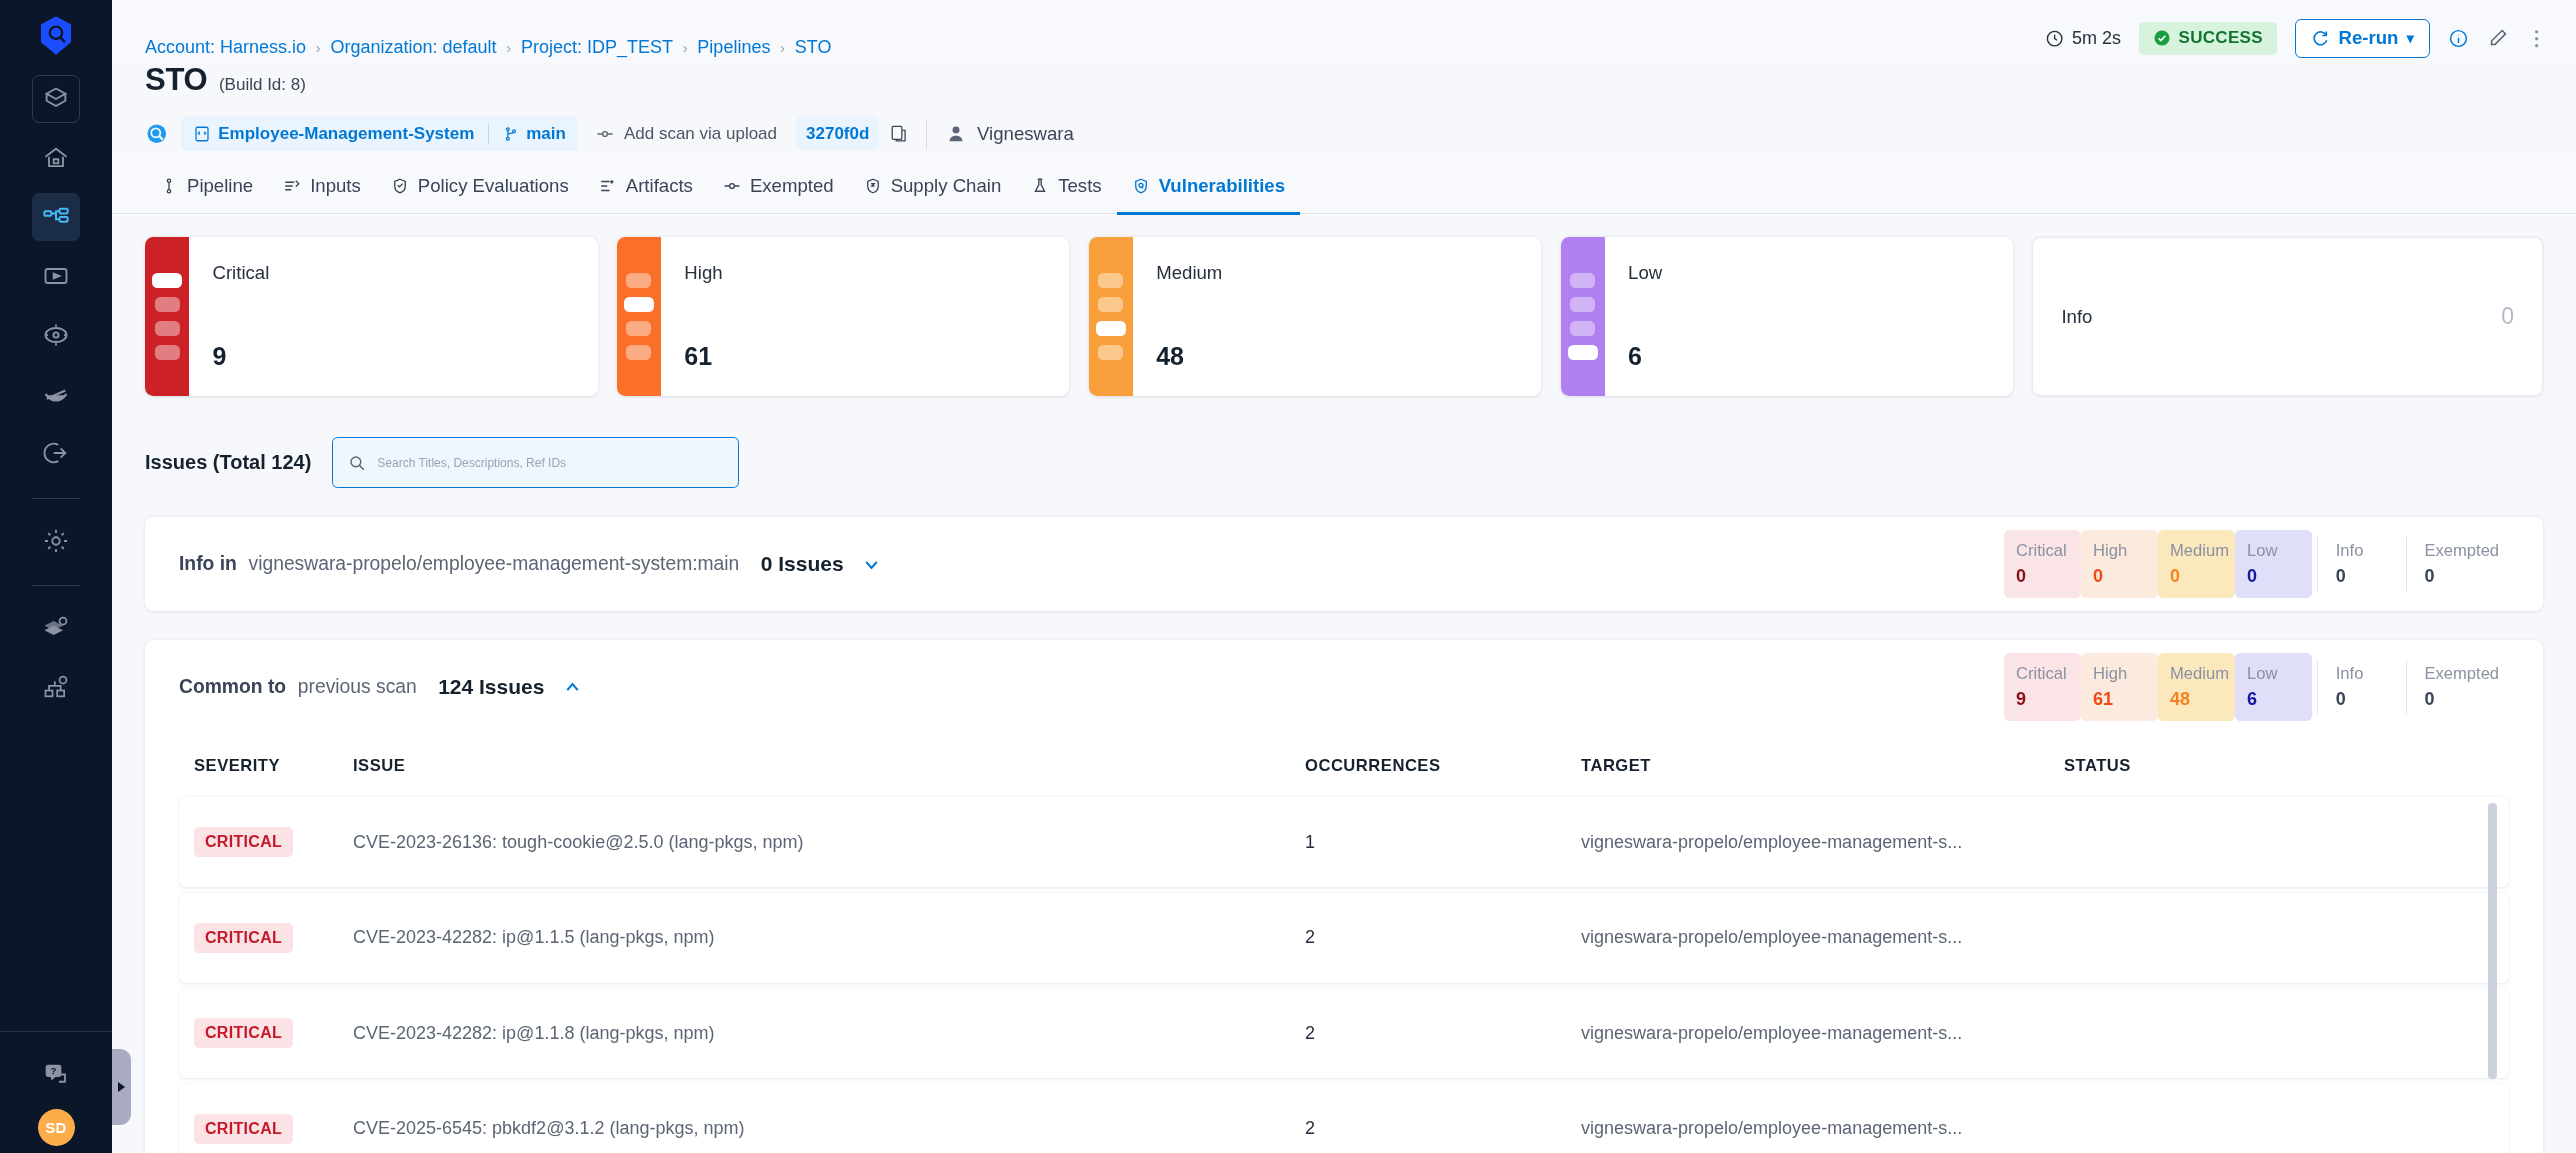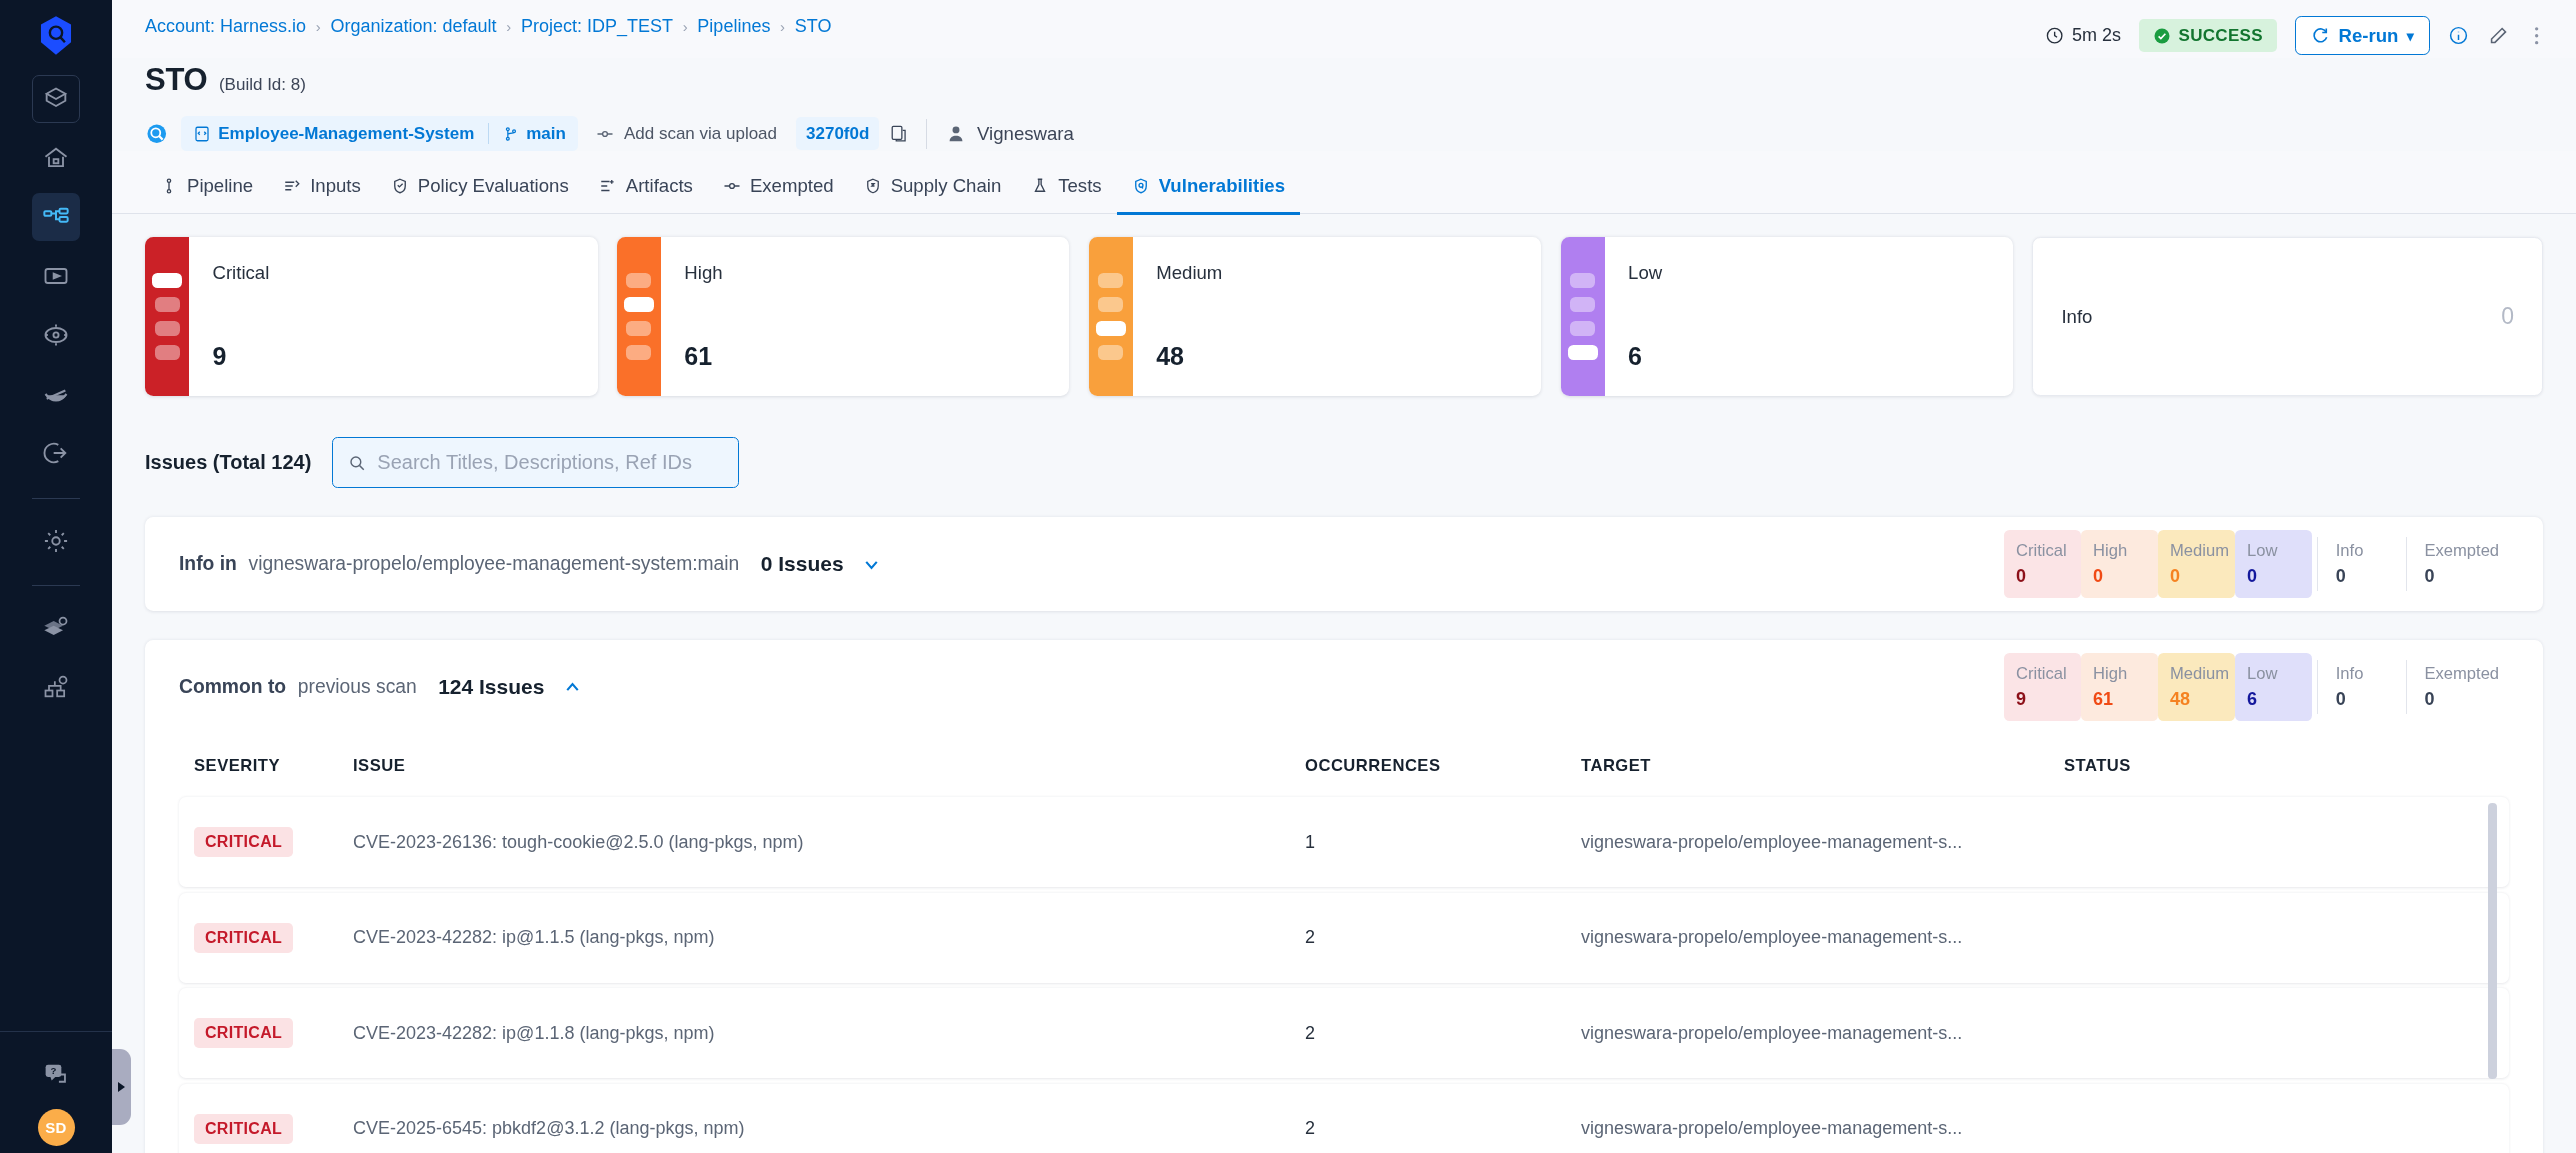--- a/index.html
+++ b/index.html
@@ -47,22 +47,22 @@
     border-left: 7.6px solid #0b1628;
     border-top: 5.5px solid transparent;
     border-bottom: 5.5px solid transparent;
   }
 
   
   .main { flex: 1 1 auto; height: 100%; background: #f6f8fb; display: flex; flex-direction: column; overflow: hidden; }
 
   .topbar {
     height: 58px; flex: 0 0 58px;
-    display: flex; align-items: flex-start;
-    padding: 16px 30px 0 33px; background: #f8f9fc;
+    display: flex; align-items: flex-end;
+    padding: 4px 30px 0 33px; background: #f8f9fc;
   }
   .crumbs { display: flex; align-items: center; font-size: 18px; color: #0278d5; }
   .crumbs .sep { color: #9aa3b4; margin: 0 9.7px; font-size: 15px; }
   .crumb { white-space: nowrap; }
   .topbar-right { margin-left: auto; display: flex; align-items: center; gap: 18px; }
   .duration { display: flex; align-items: center; gap: 7.6px; font-size: 18px; color: #27303d; }
   .status-badge {
     display: flex; align-items: center; gap: 7.6px;
     background: #d7f2dd; color: #12752f;
     padding: 6.2px 14px; border-radius: 4.8px;
@@ -135,21 +135,21 @@
   }
   .info-label { font-size: 18.6px; color: #27303d; }
   .info-count { font-size: 23px; color: #b3b9c6; }
 
   .issues-row { display: flex; align-items: center; gap: 21px; margin-top: 41px; }
   .issues-title { font-size: 20px; font-weight: bold; color: #16212e; }
   .search-box {
     width: 407px; height: 51px; border: 1.4px solid #0278d5; background: #eef6fe;
     border-radius: 5.5px; display: flex; align-items: center; gap: 11px; padding: 0 15px;
   }
-  .search-placeholder { font-size: 20px; color: #9aa3b4; }
+  .search-placeholder { font-size: 12px; color: #9aa3b4; }
 
   .panel {
     margin-top: 29px; background: #ffffff; border-radius: 8.3px;
     box-shadow: 0 0.7px 3.4px rgba(22,33,54,.10);
     padding: 0 34px;
   }
   .panel-head { height: 94px; display: flex; align-items: center; }
   .panel-left { display: flex; align-items: center; gap: 11.7px; }
   .panel-strong { font-size: 19.3px; font-weight: bold; color: #394457; }
   .panel-regular { font-size: 19.3px; color: #5b6575; }

